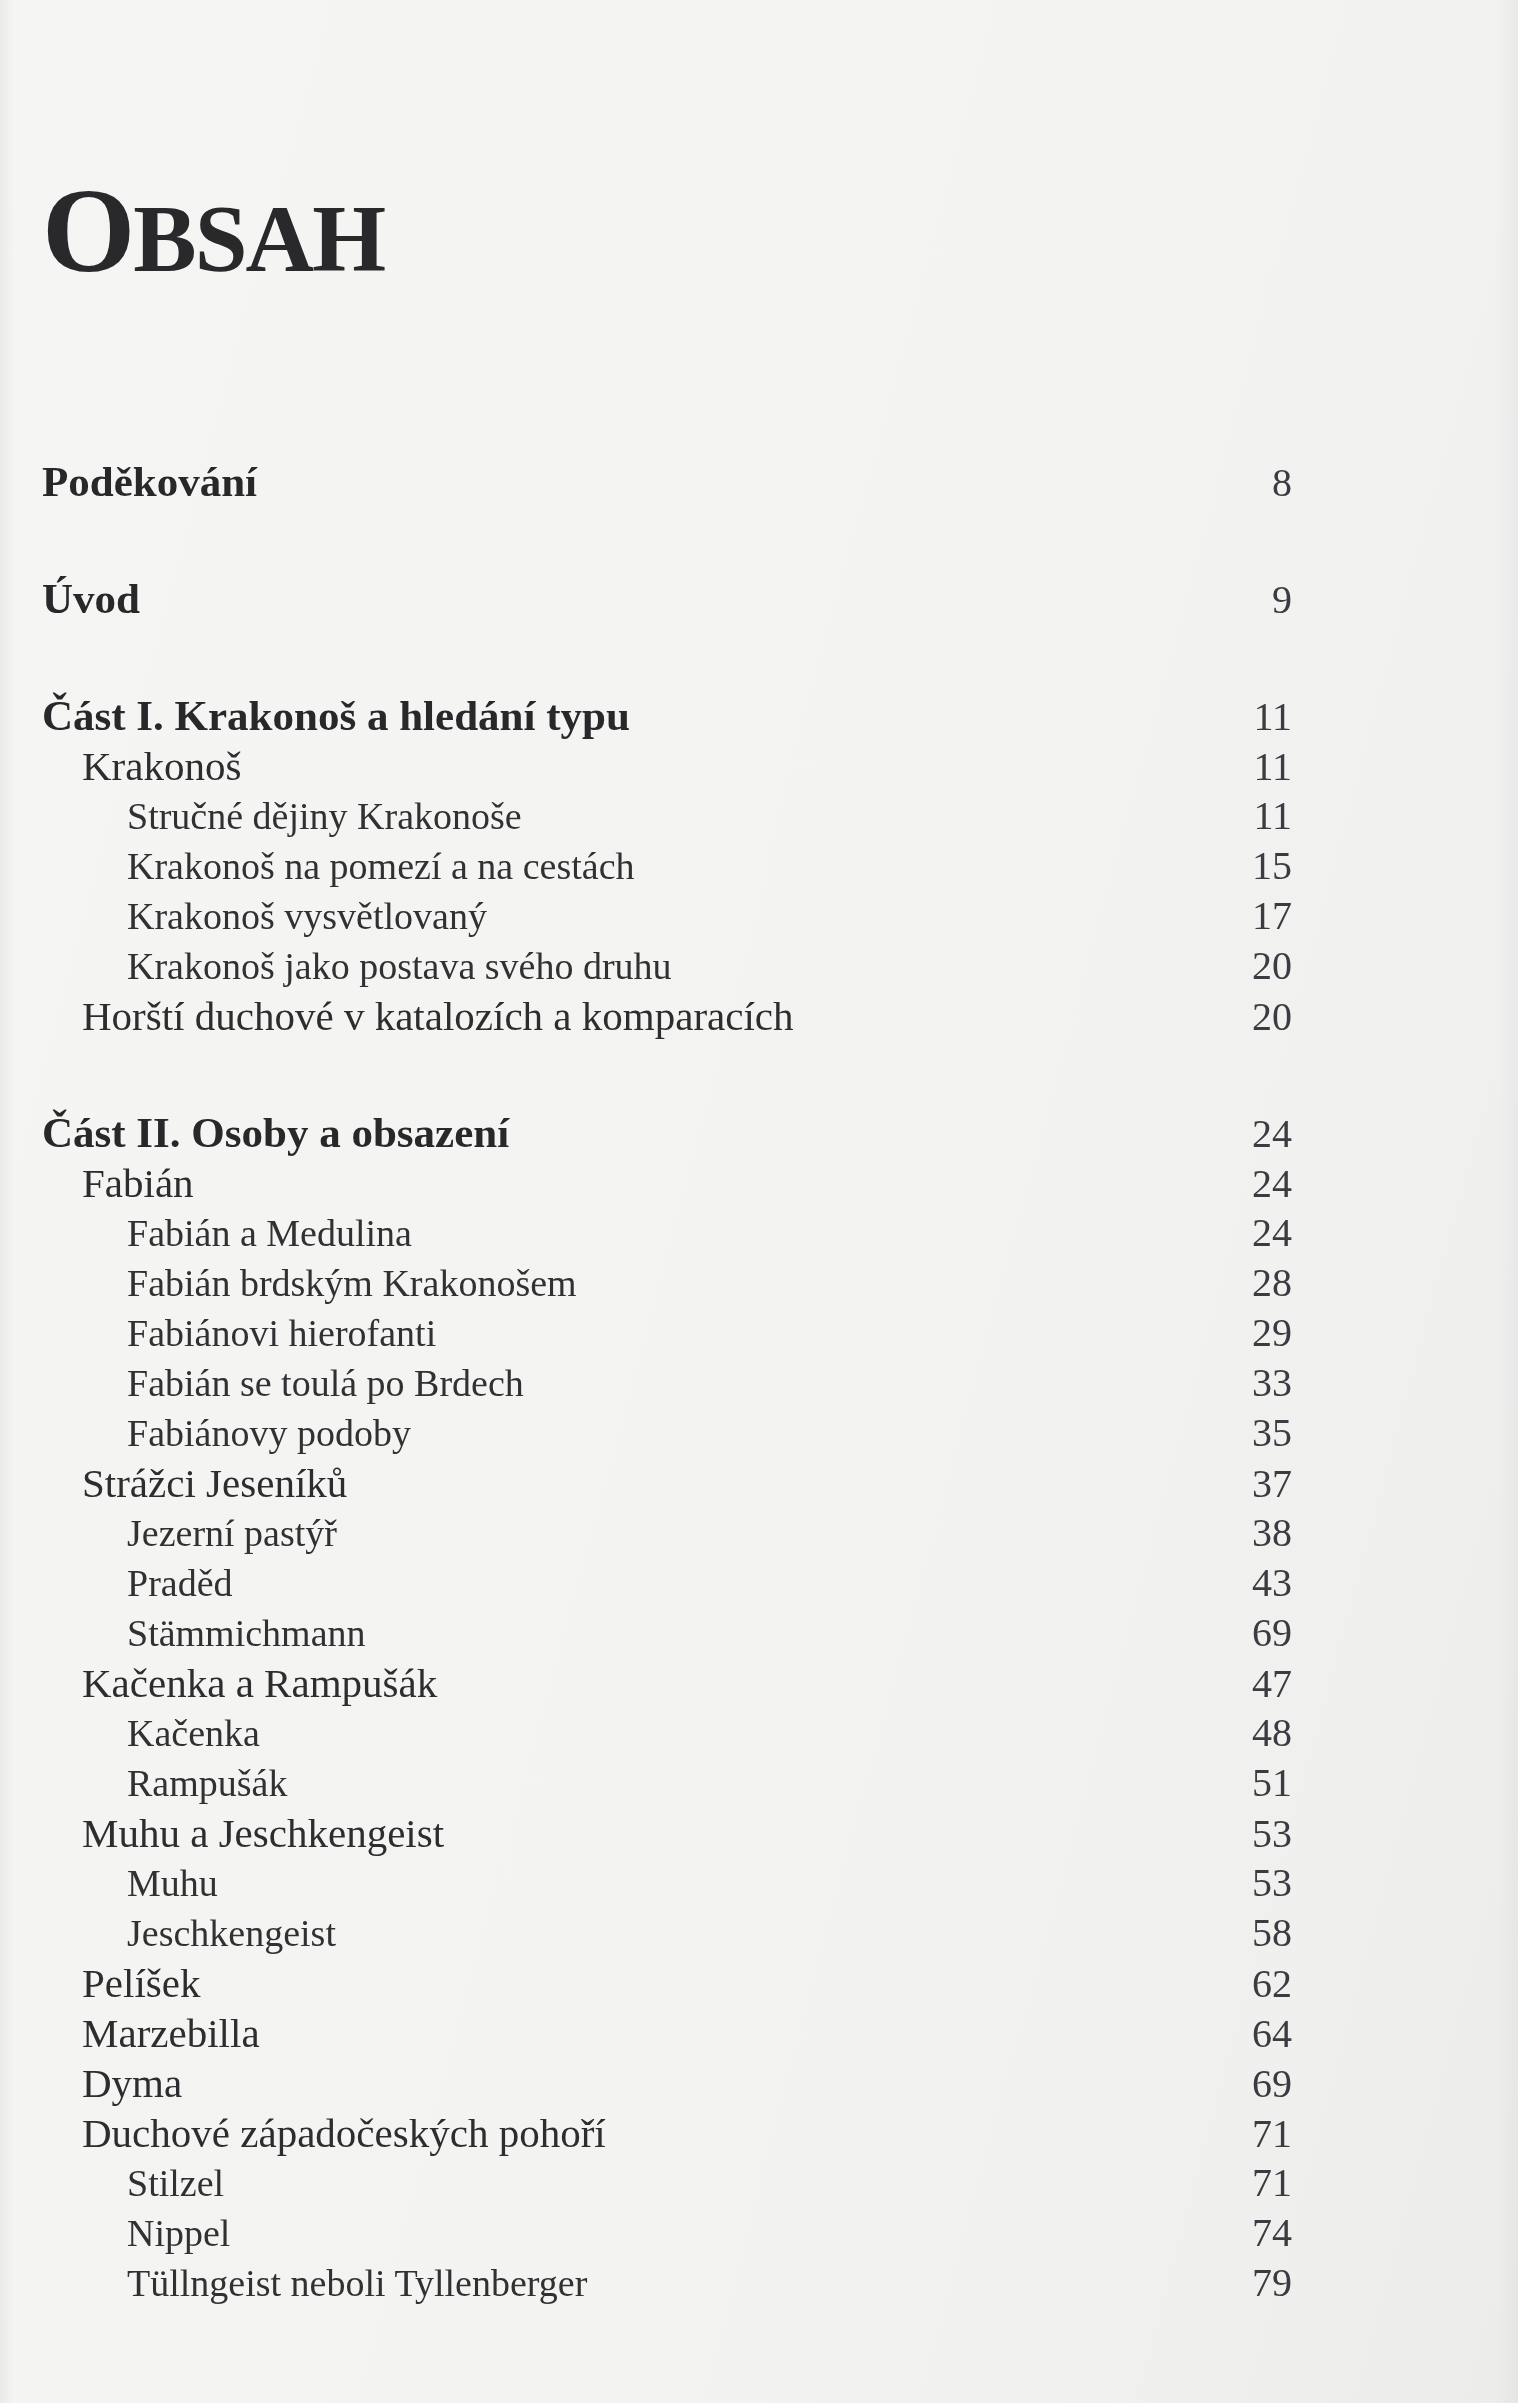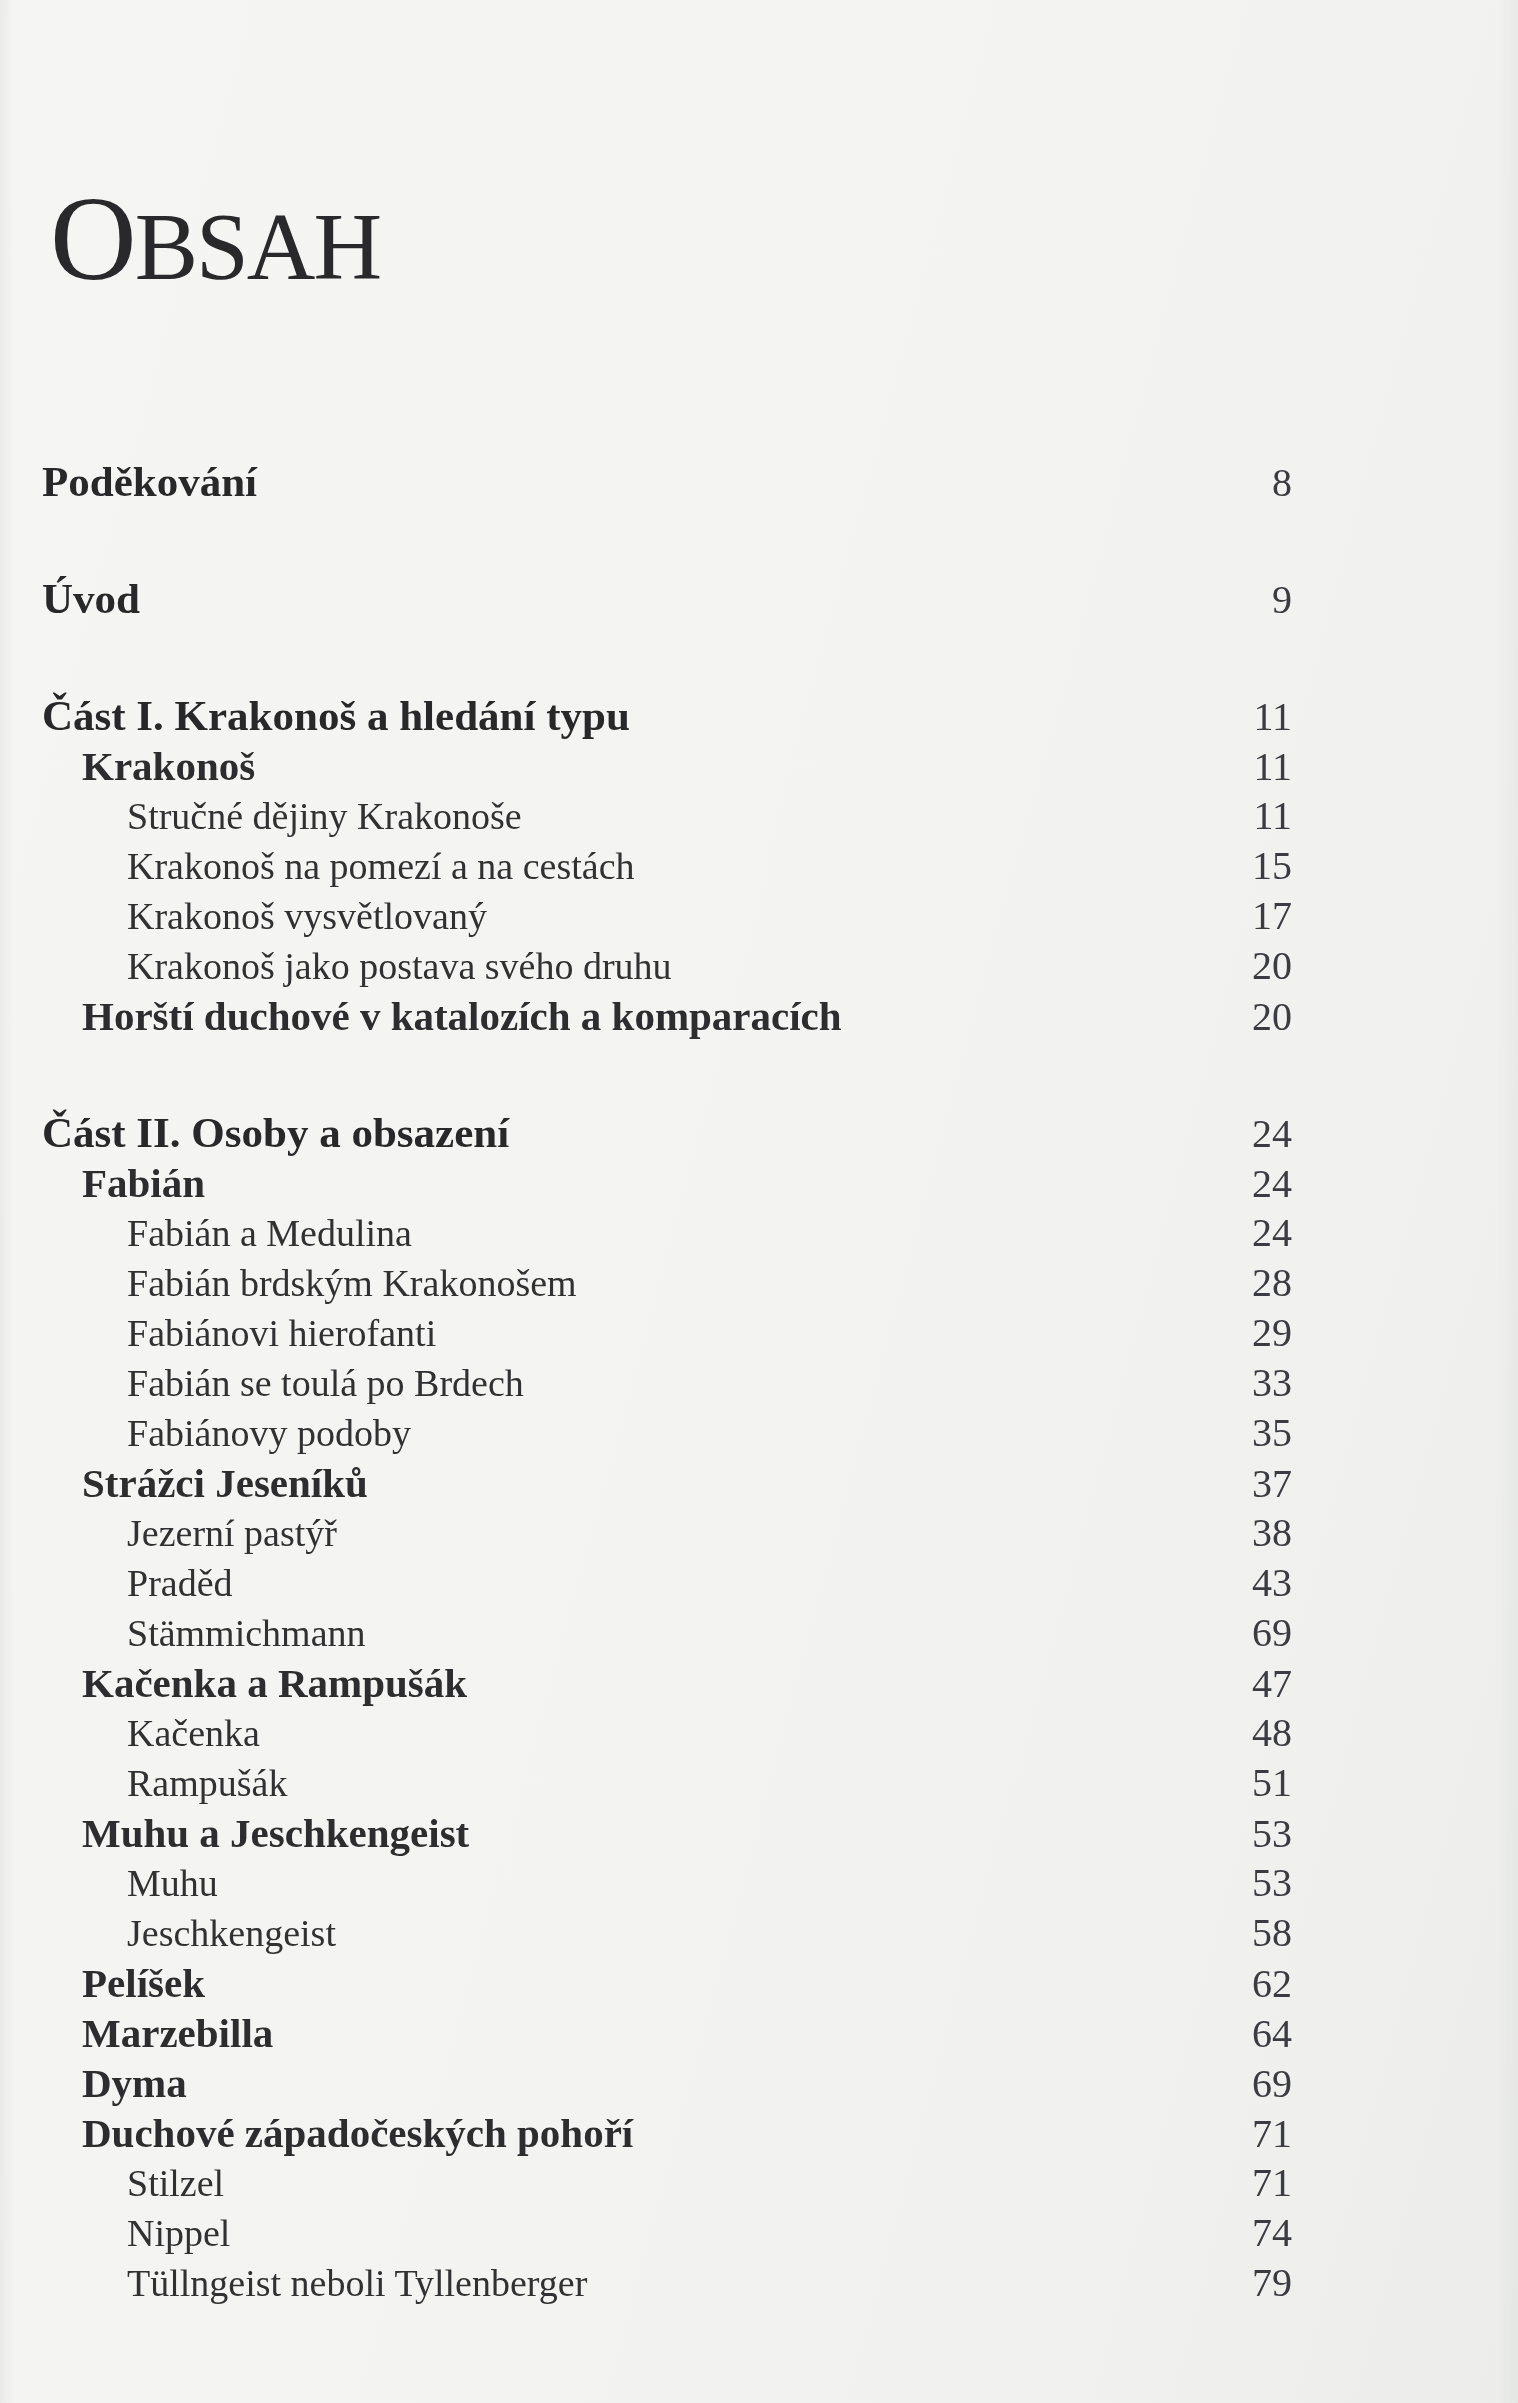--- a/index.html
+++ b/index.html
@@ -33,24 +33,24 @@
     right: 0; top: 0; bottom: 0;
     width: 22px;
     background: linear-gradient(to left, rgba(70,80,90,0.05), rgba(0,0,0,0));
     pointer-events: none;
   }
 
   .page-title {
     position: absolute;
     left: 42px;
     top: 176px;
-    margin: 8px;
+    margin: 0;
     font-size: 95px;
     line-height: 109px;
-    font-weight: 400;
+    font-weight: 700;
     letter-spacing: -2px;
     color: #29292c;
   }
   .page-title::first-letter {
     font-size: 120px;
   }
 
   .toc-list {
     position: absolute;
     left: 42px;
@@ -62,21 +62,21 @@
     justify-content: space-between;
     align-items: baseline;
     height: 50px;
     line-height: 50px;
     white-space: nowrap;
   }
   .row .lbl {
     font-size: 41px;
     color: #2d2d30;
   }
-  .row.lvl1 .lbl { padding-left: 40px; font-weight: bold; }
+  .row.lvl1 .lbl { padding-left: 40px; }
   .row.lvl2 .lbl { padding-left: 85px; font-size: 38px; color: #313134; text-align: center; }
   .row.bold .lbl { font-weight: 700; font-size: 43px; color: #28282b; }
   .row.gap { margin-top: 67px; }
   .row .pg {
     font-size: 40px;
     color: #3b3b42;
   }
 </style>
 </head>
 <body>

